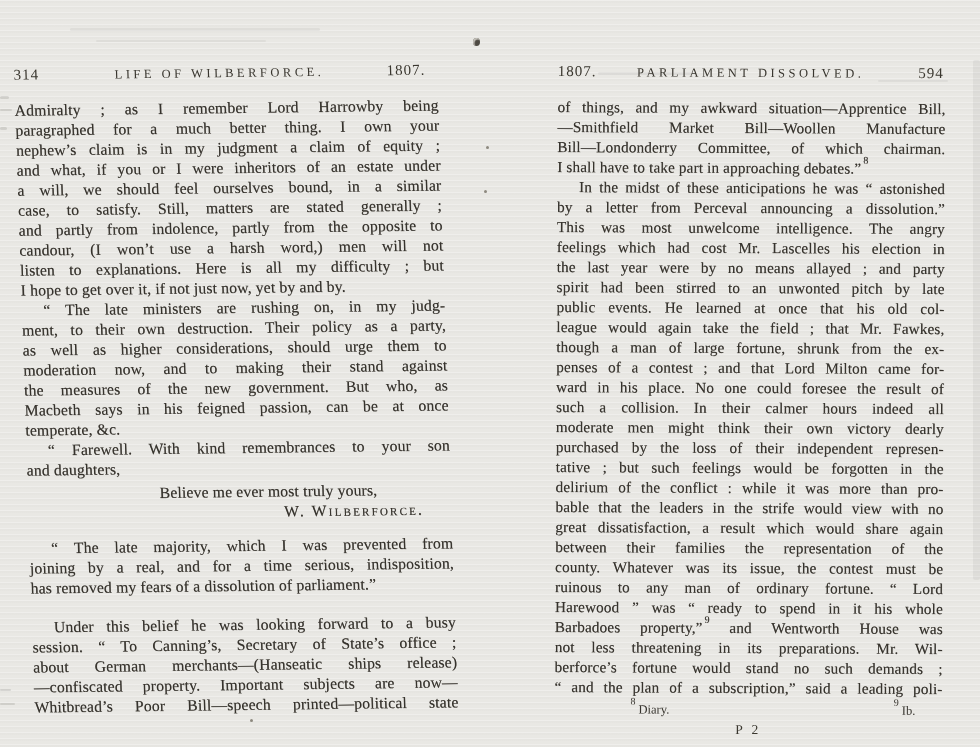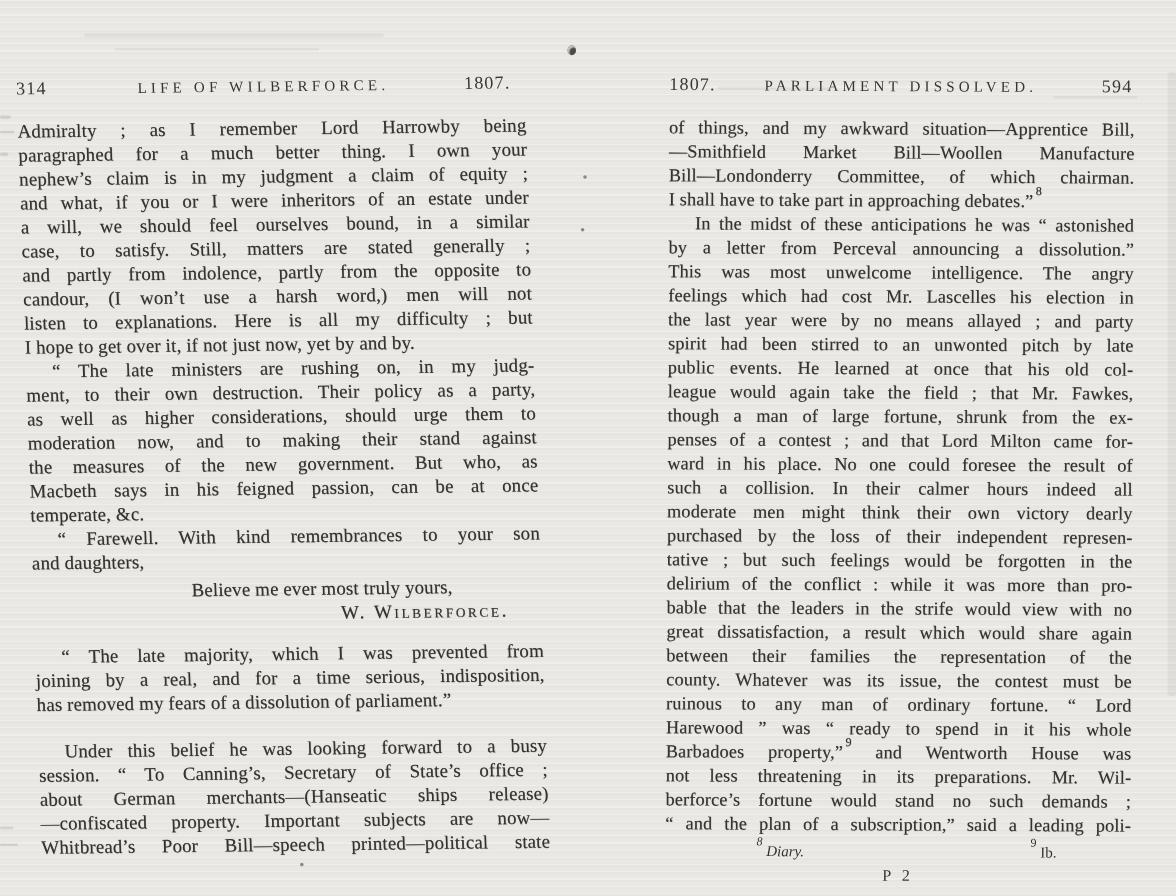--- a/index.html
+++ b/index.html
@@ -35,22 +35,22 @@
   .page-right .line { font-size:15.2px; }
   .line.just { white-space:normal; text-align:justify; text-align-last:justify; }
   .line.indent { text-indent:22px; }
 
   .para.valediction .line { text-align:center; padding-left:58px; }
   .para.signature  .line { text-align:right; padding-right:28px; font-variant:small-caps; letter-spacing:2.2px; }
 
   sup { font-size:10px; line-height:0; position:relative; top:-4px; margin-left:2px; letter-spacing:0; }
 
   .footnotes { display:flex; margin-top:3px; font-size:12.5px; height:18px; line-height:18px; }
-  .fn-left  { margin-left:74px;font-style:italic; }
-  .fn-right { margin-left:auto; margin-right:62px; }
+  .fn-left  { margin-left:74px; }
+  .fn-right { margin-left:auto; margin-right:27px; }
   .sig-mark { text-align:center; margin-top:3px; font-size:13.5px; letter-spacing:3px; color:#3a372f; }
 
   
   .artifact { position:absolute; }
   .speck-ring { left:473px; top:38px; width:7px; height:8px; border-radius:50%;
                 background:#4e4a43; box-shadow:inset 1.5px 1.5px 1px #c7c4bd; }
   .dot { border-radius:50%; background:#8d897f; }
   .smudge { background:rgba(90,88,82,0.16); border-radius:2px; }
   .faint { background:rgba(90,88,82,0.07); border-radius:2px; }
 </style>

